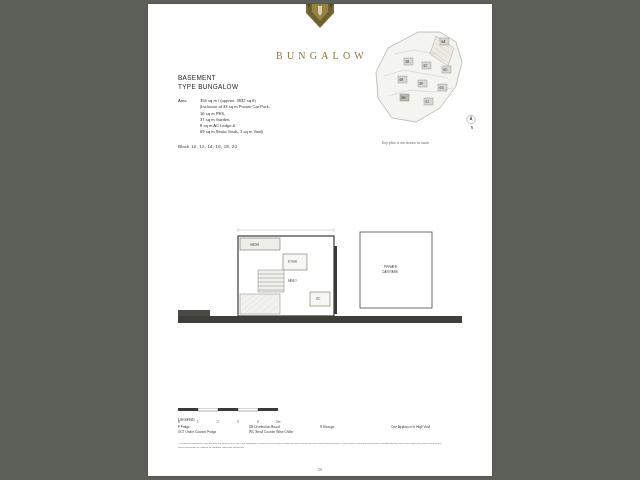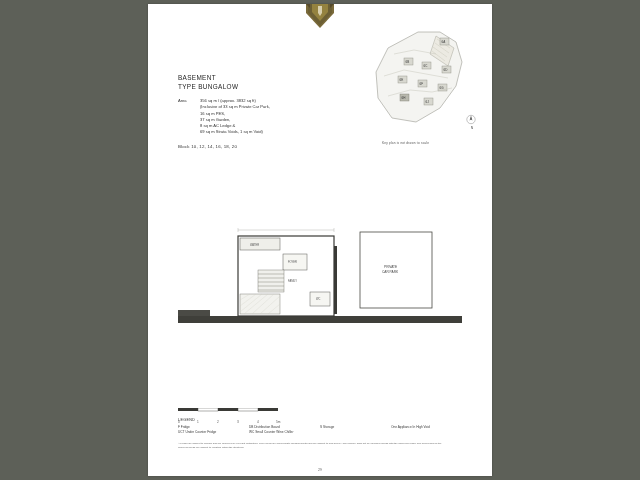--- a/index.html
+++ b/index.html
@@ -195,20 +195,21 @@
       <svg width="56" height="26" viewBox="0 0 56 26">
         <path d="M14 0 L42 0 L42 9 L28 24 L14 9 Z" fill="#7a6a3a"></path>
         <path d="M16 0 L40 0 L40 8.5 L28 22 L16 8.5 Z" fill="#6c5f34"></path>
         <path d="M20 0 L36 0 L36 8 L28 17 L20 8 Z" fill="#94823f"></path>
         <path d="M26 2 L30 2 L30 9 L28 12 L26 9 Z" fill="#d8cfae"></path>
         <path d="M14 0 L18 0 L18 4 Z" fill="#55492a"></path>
         <path d="M42 0 L38 0 L38 4 Z" fill="#55492a"></path>
       </svg>
     </div>
 
+    <div class="doc-title">BUNGALOW</div>
 
     <div class="txt-block">
       <div class="hdr">BASEMENT</div>
       <div class="hdr">TYPE BUNGALOW</div>
 
       <div class="area-row">
         <div class="lbl">Area</div>
         <div class="val">
           <div>356 sq m / (approx. 3832 sq ft)</div>
           <div>(Inclusive of 33 sq m Private Car Park,</div>

